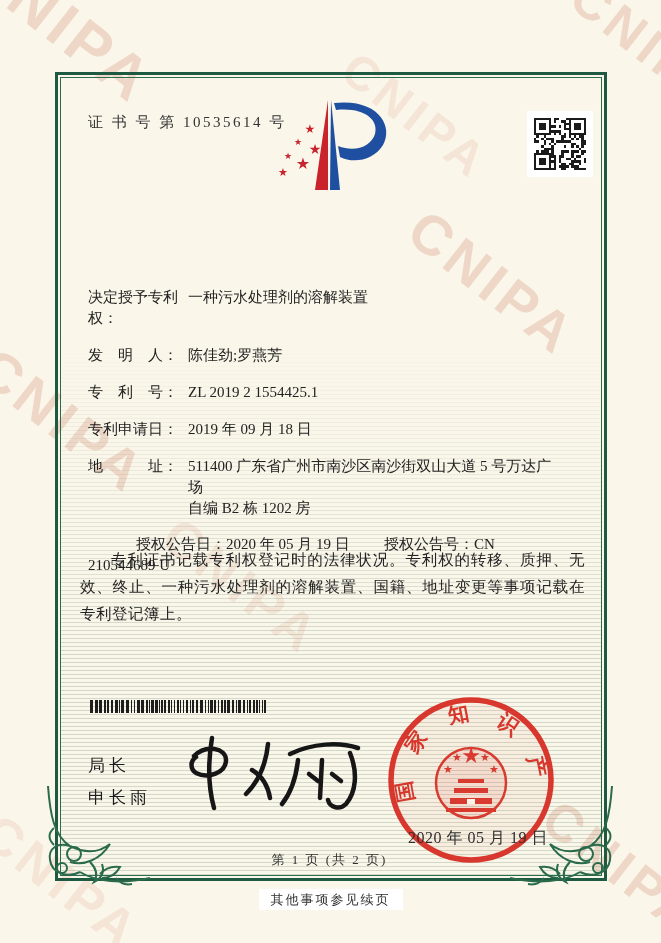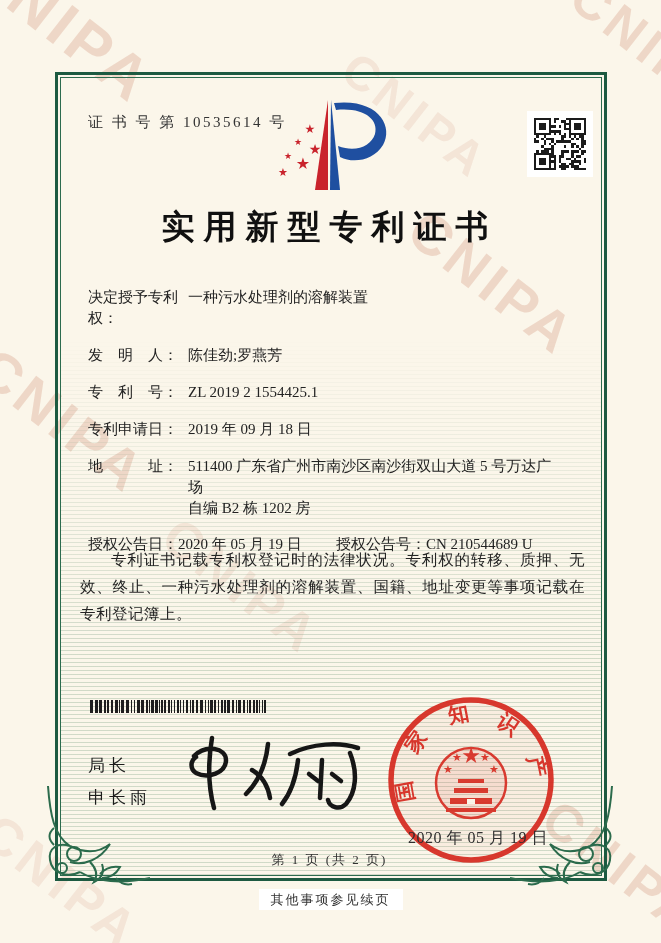--- a/index.html
+++ b/index.html
@@ -36,21 +36,21 @@
 
   .title{position:absolute;left:55px;top:205px;width:549px;text-align:center;
       font-size:33px;font-weight:700;letter-spacing:9px;color:#101010;}
 
   
   .fields{position:absolute;left:88px;top:287px;width:478px;font-size:15px;color:#222;}
   .field-row{margin-bottom:16px;line-height:21px;}
   .field-label{display:inline-block;width:100px;vertical-align:top;}
   .field-value{display:inline-block;width:372px;vertical-align:top;white-space:pre-line;}
   .grant-row{margin-top:-1px;}
-  .grant-pair1{display:inline-block;width:248px;}
+  .grant-pair1{display:inline-block;width:248px;margin-left:48px;}
 
   .body-text{position:absolute;left:80px;top:546px;width:505px;font-size:15.5px;
       line-height:27px;color:#242424;text-align:justify;letter-spacing:.5px;}
   .body-text p{margin:0;text-indent:2em;}
 
   .barcode{position:absolute;left:90px;top:700px;width:180px;height:13px;display:flex;align-items:stretch;}
   .barcode span.bar{background:#1e1e1e;}
   .barcode span{flex:0 0 auto;}
 
   .signer{position:absolute;left:88px;top:750px;font-size:17px;letter-spacing:4px;color:#1c1c1c;line-height:32px;}
@@ -563,21 +563,20 @@
       <div></div>
       <div></div>
       <div></div>
       <div class="on"></div>
       <div class="on"></div>
       <div class="on"></div>
       <div class="on"></div>
       <div class="on"></div>
     </div>
 
-  <div class="title">实用新型专利证书</div>
 
   <div class="fields">
     <div class="field-row">
       <span class="field-label">决定授予专利权：</span><span class="field-value">一种污水处理剂的溶解装置</span>
     </div>
     <div class="field-row">
       <span class="field-label">发　明　人：</span><span class="field-value">陈佳劲;罗燕芳</span>
     </div>
     <div class="field-row">
       <span class="field-label">专　利　号：</span><span class="field-value">ZL 2019 2 1554425.1</span>

